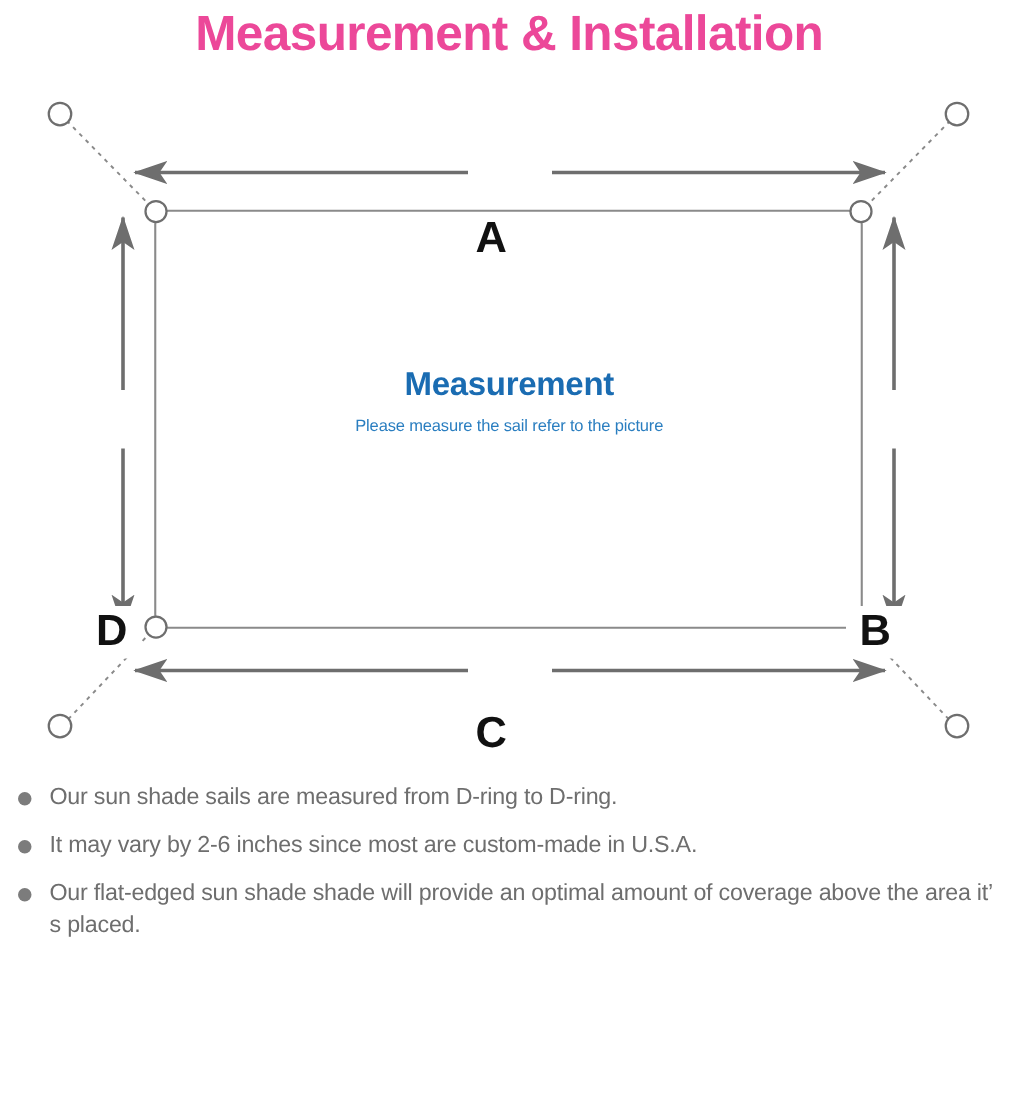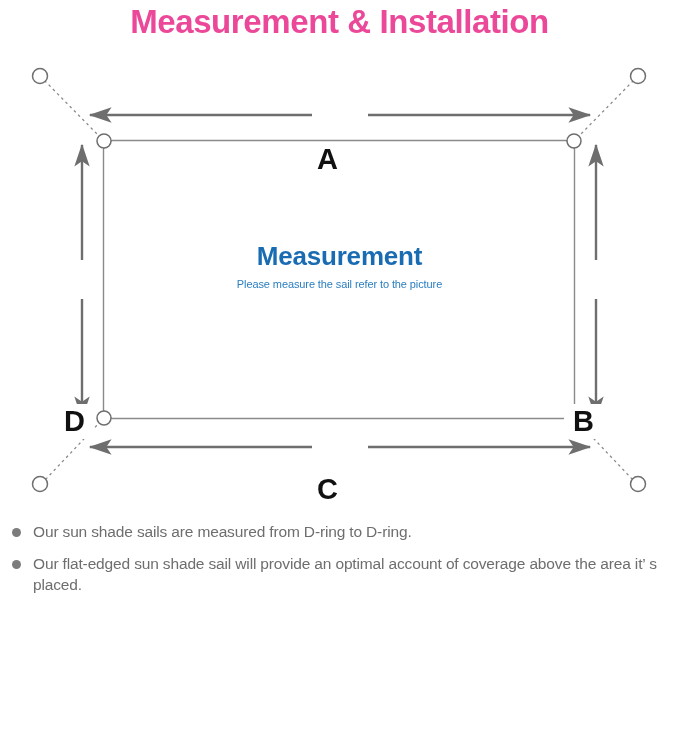--- a/index.html
+++ b/index.html
@@ -47,21 +47,21 @@
   
   .center-label {
     position: absolute;
     left: 0;
     top: 240px;
     width: 679px;
     text-align: center;
     pointer-events: none;
   }
   .center-label .main {
-    font-size: 26px;
+    font-size: 22px;
     font-weight: bold;
     color: #1a6cb2;
     line-height: 32px;
     letter-spacing: -0.2px;
   }
   .center-label .sub {
     font-size: 11px;
     color: #2a7ec0;
     line-height: 24px;
     letter-spacing: -0.1px;
@@ -168,15 +168,19 @@
   <div class="sub">Please measure the sail refer to the picture</div>
 </div>
 
 <div class="notes">
   <div class="note-row">
     <span class="note-bullet"></span>
     <span class="note-text">Our sun shade sails are measured from D-ring to D-ring.</span>
   </div>
   <div class="note-row">
     <span class="note-bullet"></span>
-    <span class="note-text">Our flat-edged sun shade sail will provide an optimal account of coverage above the area it’ s placed.</span>
+    <span class="note-text">It may vary by 2-6 inches since most are custom-made in U.S.A.</span>
+  </div>
+  <div class="note-row">
+    <span class="note-bullet"></span>
+    <span class="note-text">Our flat-edged sun shade shade will provide an optimal amount of coverage above the area it’ s placed.</span>
   </div>
 </div>
 
 </body></html>

